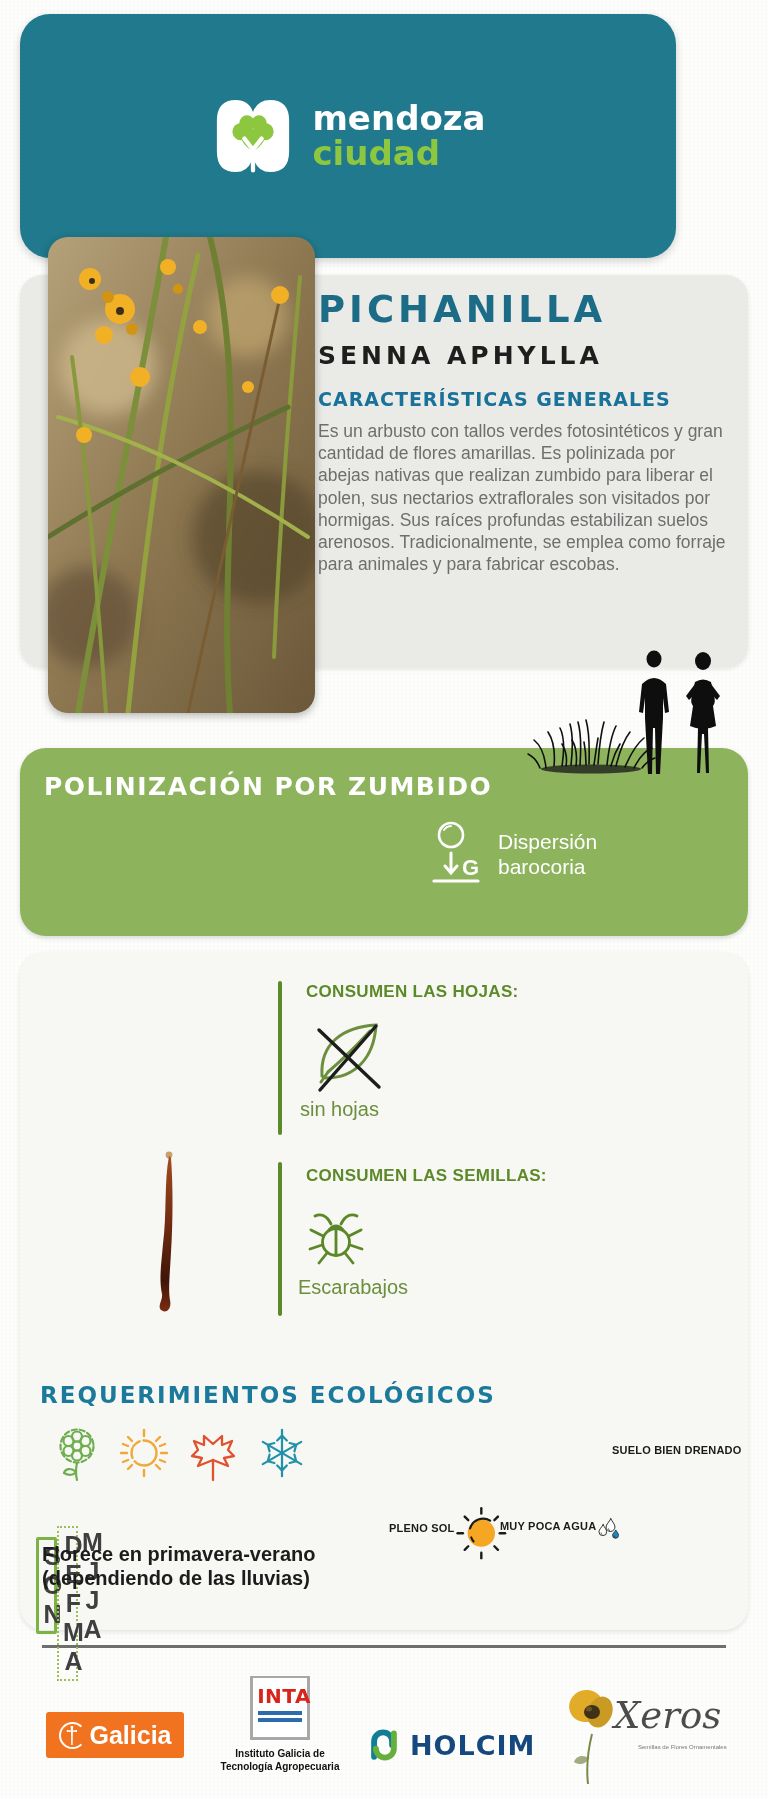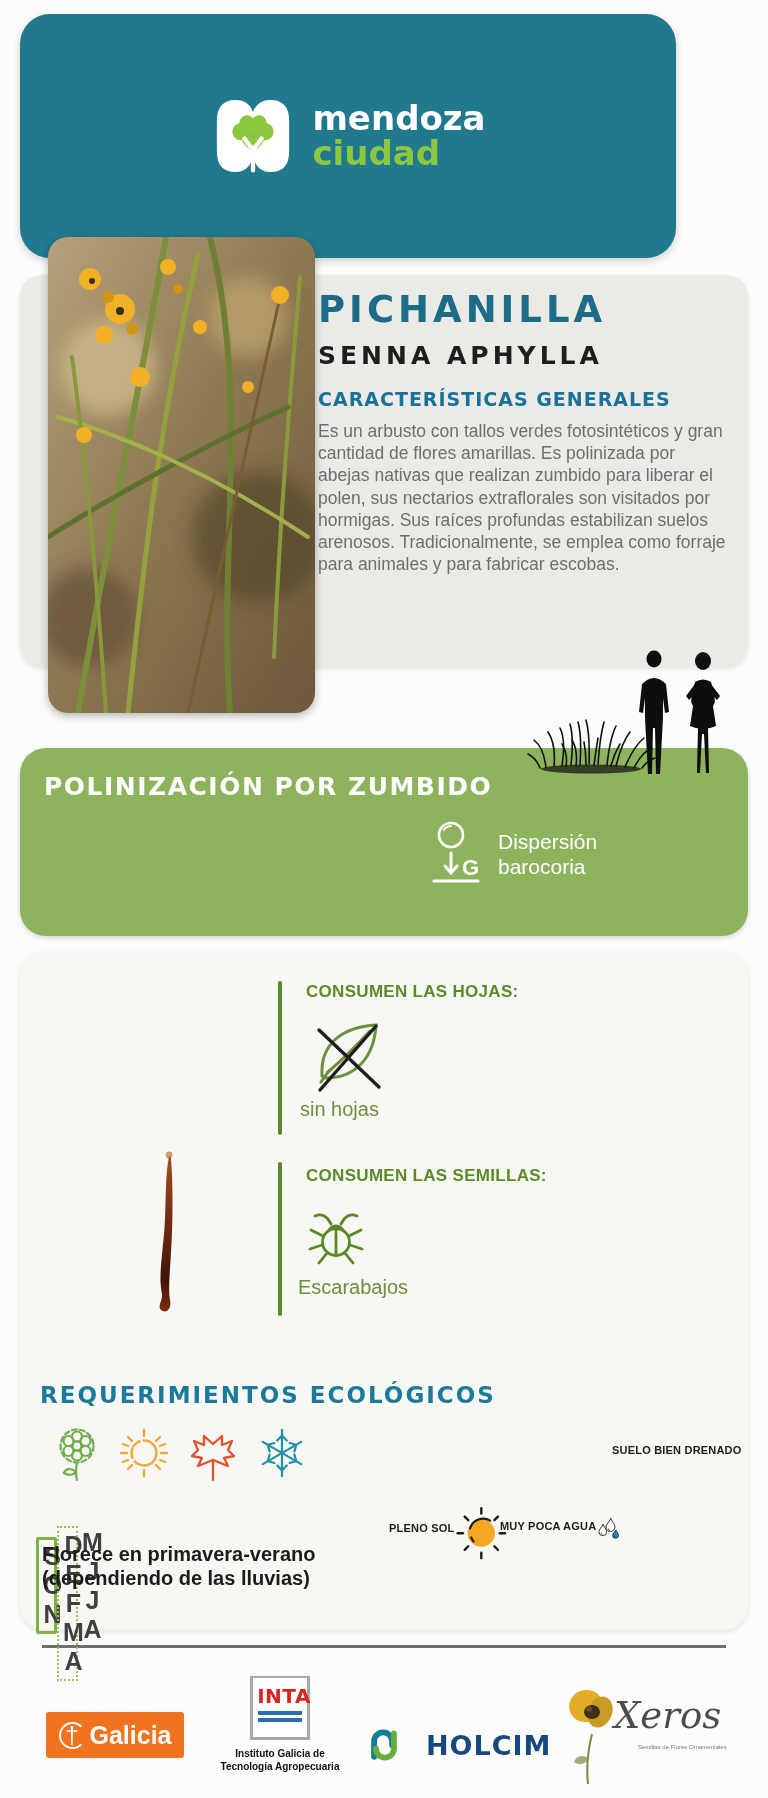--- a/index.html
+++ b/index.html
@@ -83,21 +83,21 @@
                     border-right-color:transparent; }
   .galicia .gtxt { color:#fff; font-size:25px; font-weight:700; }
   .inta { position:absolute; left:250px; top:1676px; width:60px; height:64px;
           background:#fff; border:3px solid #A8A8A8; border-top-width:2px;
           display:flex; flex-direction:column; align-items:center; padding-top:6px; }
   .inta .it { color:#D8251C; font-size:20px; font-weight:900; letter-spacing:.5px;
               font-family:"DejaVu Sans", sans-serif;margin-left:8px; }
   .inta .stripe { width:44px; height:4px; background:#2B6CB0; margin-top:3px; }
   .inta-sub { position:absolute; left:219px; top:1748px; width:122px; text-align:center;
               font-size:10px; font-weight:700; color:#111; line-height:1.25; }
-  .holcim { position:absolute; left:366px; top:1726px; display:flex; align-items:center; gap:24px; }
+  .holcim { position:absolute; left:366px; top:1726px; display:flex; align-items:center; gap:8px; }
   .holcim .ht { color:#15487F; font-size:27px; font-weight:900; letter-spacing:1px;
                 font-family:"DejaVu Sans", sans-serif; }
   .xeros { position:absolute; left:562px; top:1678px; width:180px; height:112px; }
   .xeros .script { position:absolute; left:52px; top:16px; font-family:"DejaVu Serif", serif;
                    font-style:italic; font-size:37px; color:#4C4C4C; }
   .xeros .tag { position:absolute; left:76px; top:66px; font-size:6px; color:#777;
                 white-space:nowrap; }
 </style>
 </head>
 <body>

